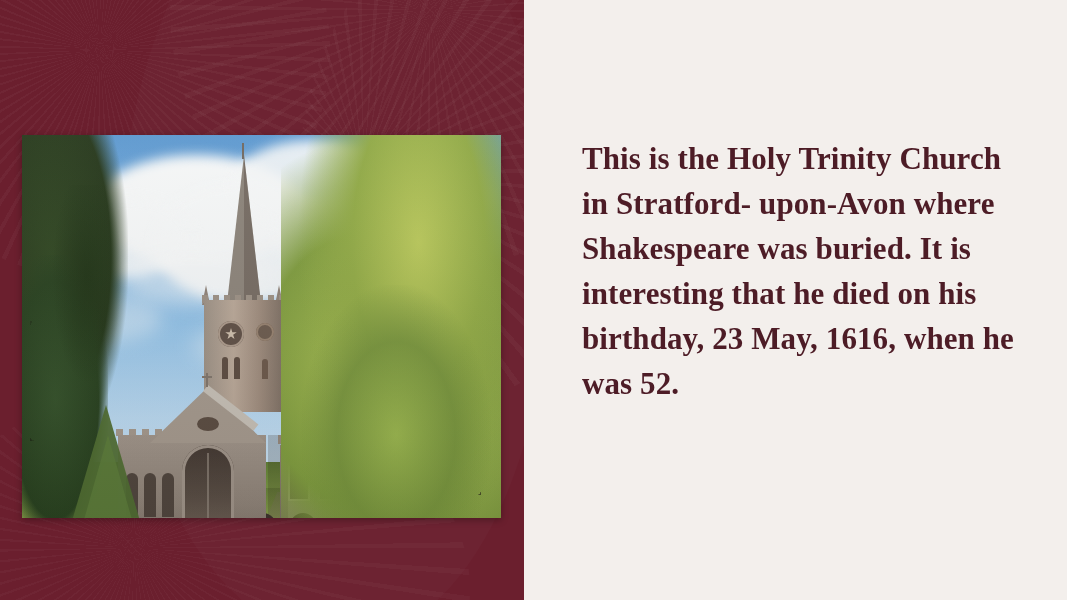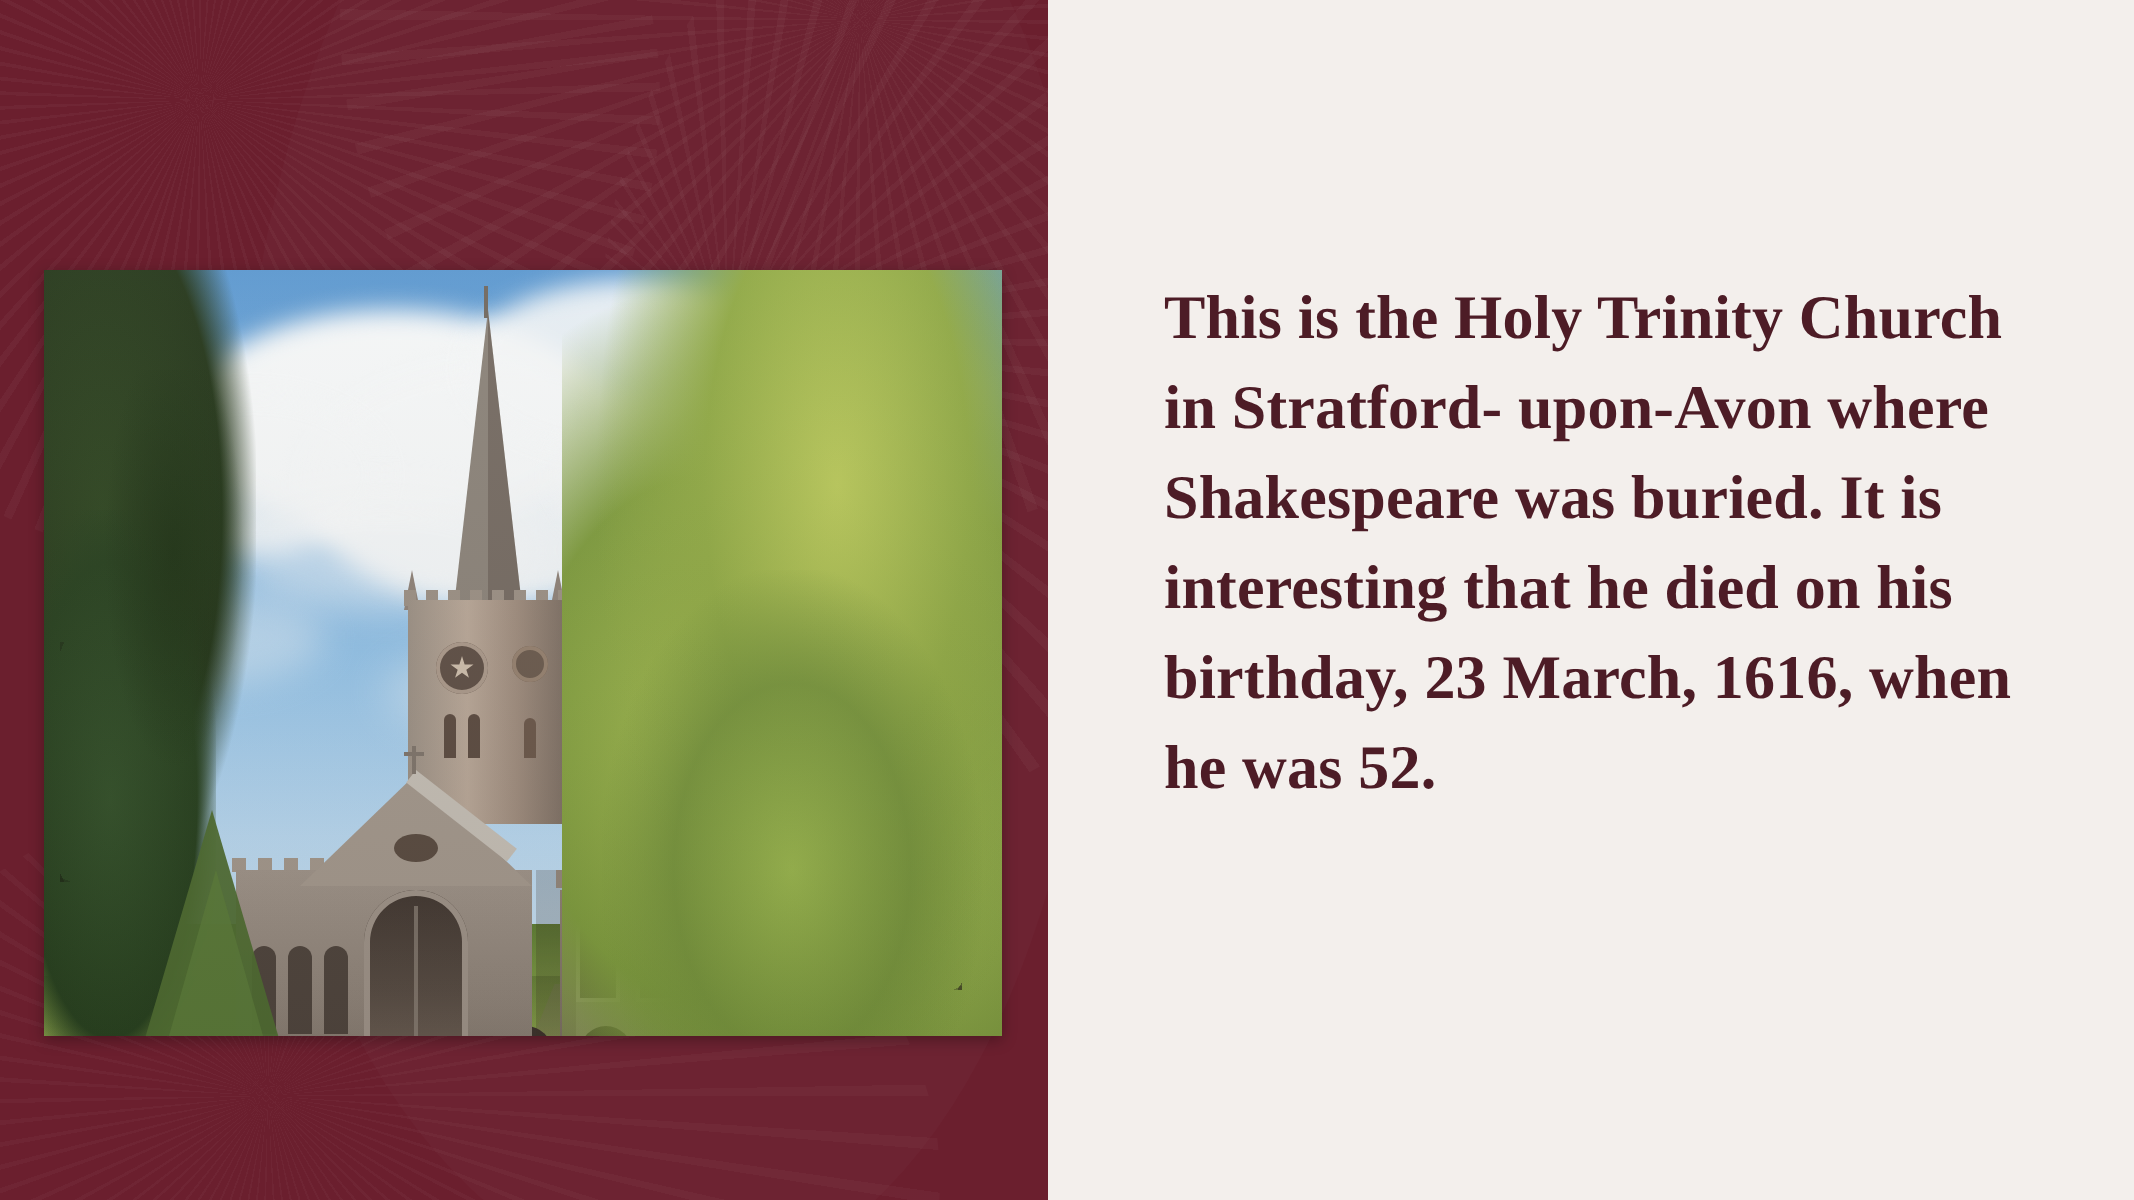--- a/index.html
+++ b/index.html
@@ -437,16 +437,16 @@
         <div class="tree-right"></div>
         <div class="tree-right2"></div>
         <div class="tree-right-branch"></div>
 
         <div class="photo-tone"></div>
       </div>
     </div>
   </div>
 
   <div class="text-pane">
-    <div class="body-text">This is the Holy Trinity Church in Stratford- upon-Avon where Shakespeare was buried. It is interesting that he died on his birthday, 23 March, 1616, when he was 52.</div>
+    <div class="body-text">This is the Holy Trinity Church in Stratford- upon-Avon where Shakespeare was buried. It is interesting that he died on his birthday, 23 May, 1616, when he was 52.</div>
   </div>
 
 </div>
 
 </body></html>

